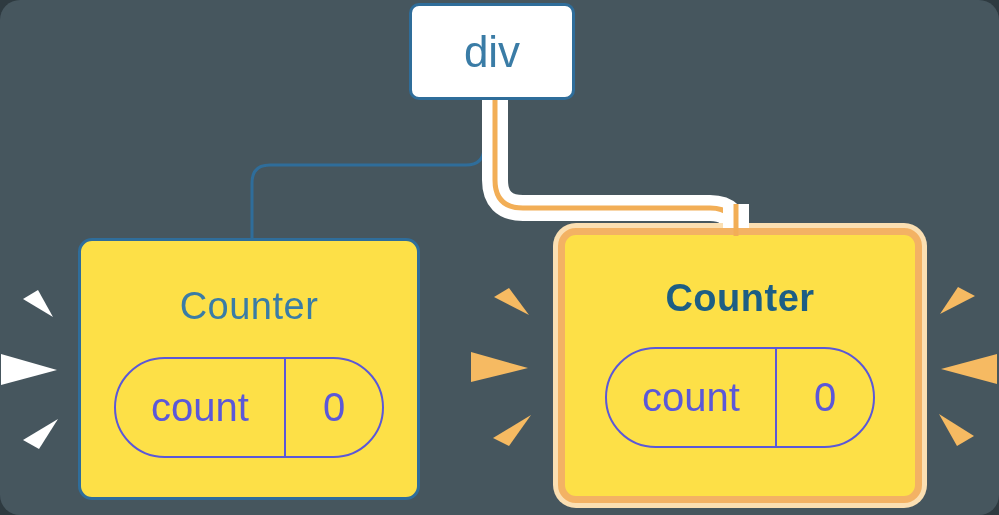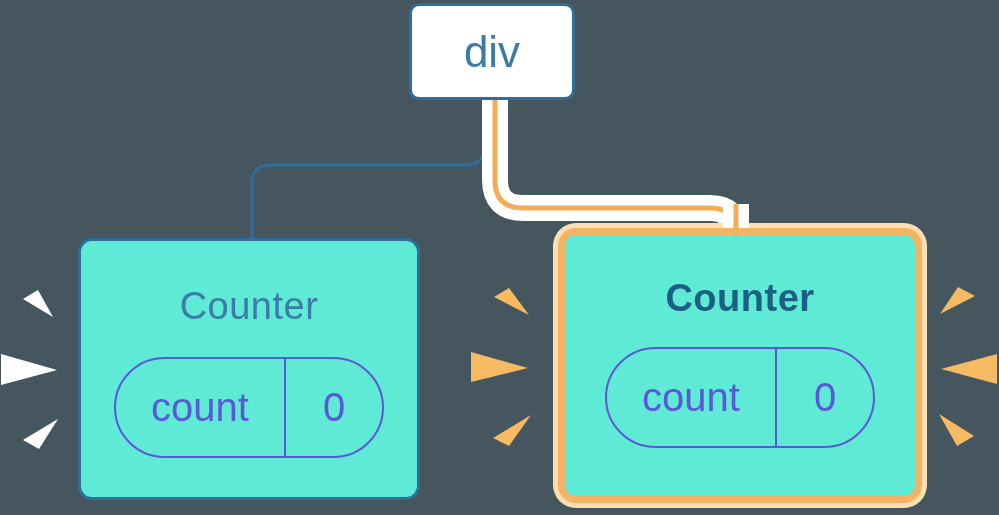--- a/index.html
+++ b/index.html
@@ -2,41 +2,42 @@
 <html><head>
 <meta charset="utf-8">
 <style>
   html,body{margin:0;padding:0;background:#2e3a40;}
   .canvas{
     position:relative;
     width:999px;height:515px;
     background:var(--background,#46565E);
     overflow:hidden;
     font-family:"Liberation Sans", sans-serif;
+    border-radius:20px;
   }
   svg.layer{position:absolute;left:0;top:0;pointer-events:none;}
   #edges{z-index:1;}
   #edge-stub{z-index:3;}
   .edge-blue{fill:none;stroke:var(--edge-blue,#2F6D9A);stroke-width:3;}
   .edge-casing{fill:none;stroke:var(--edge-casing,#fff);stroke-width:26;}
   .edge-orange{fill:none;stroke:var(--edge-orange,#F2AE56);stroke-width:5;}
   .spark-white{fill:var(--spark-white,#fff);}
   .spark-orange{fill:var(--spark-orange,#F6BA62);}
 
   .node{
     position:absolute;z-index:2;background:#fff;box-sizing:border-box;
     display:flex;align-items:center;justify-content:center;
   }
   .node-div{
     left:409px;top:3px;width:166px;height:97px;
     border:3px solid var(--steel-blue,#2F6D9A);border-radius:10px;
     font-size:44px;color:var(--steel-text,#3A7CA6);font-weight:500;
   }
   .card{
-    position:absolute;z-index:2;background:#5eead4;box-sizing:border-box;
+    position:absolute;z-index:2;background:#fde047;box-sizing:border-box;
     display:flex;flex-direction:column;align-items:center;
   }
   .card-left{
     left:78px;top:238px;width:342px;height:262px;
     border:3px solid var(--steel-blue,#2F6D9A);border-radius:14px;
     padding-top:42px;
   }
   .card-right{
     left:558px;top:228px;width:364px;height:275px;
     border:7px solid var(--orange,#F3B264);border-radius:18px;

